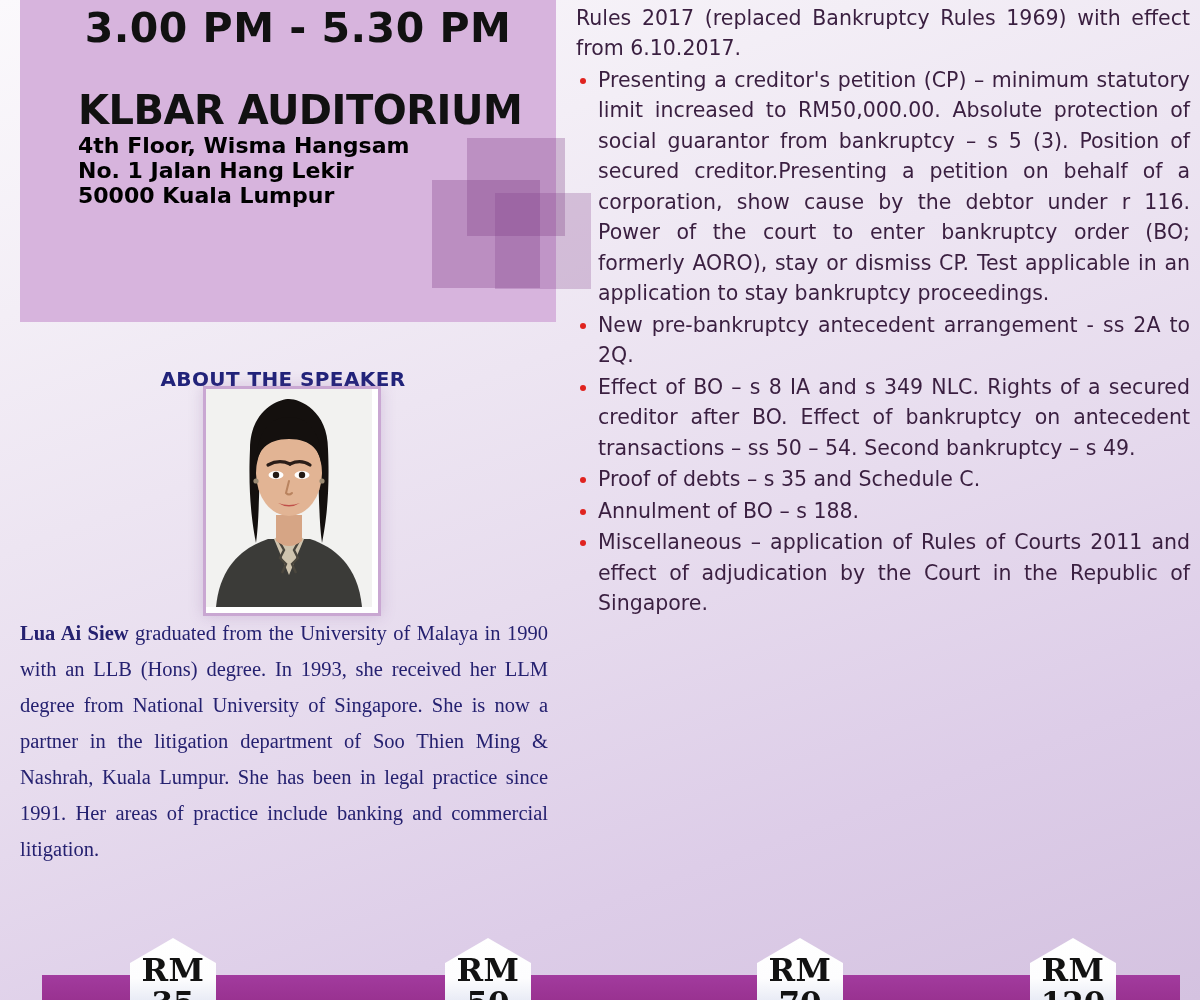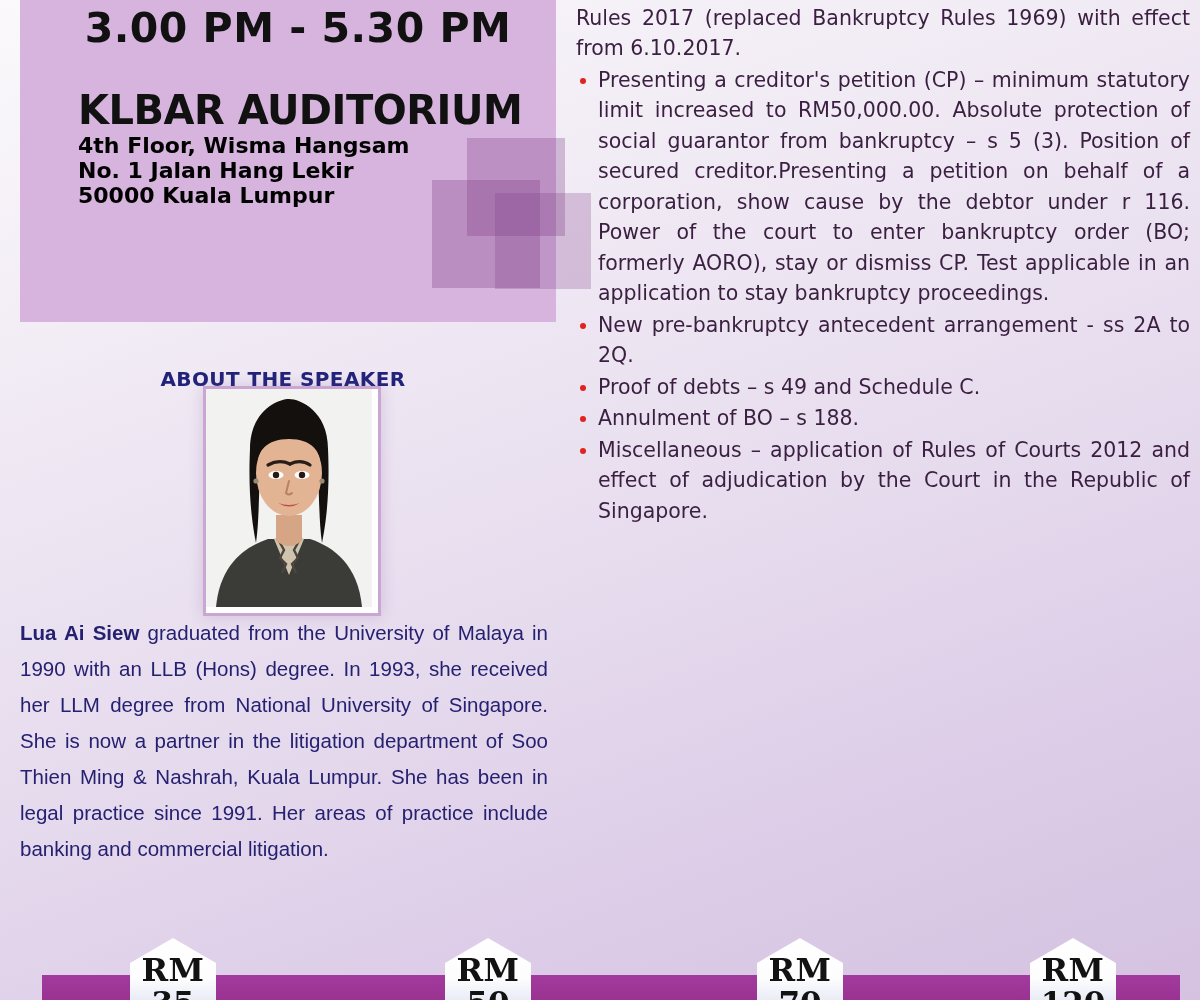--- a/index.html
+++ b/index.html
@@ -120,21 +120,21 @@
     background: #ffffff;
     overflow: hidden;
   }
   .speaker-photo-frame svg { display: block; }
 
   .bio {
     position: absolute;
     left: 20px;
     top: 615px;
     width: 528px;
-    font-family: Liberation Sans, sans-serif;
+    font-family: Liberation Serif, serif;
     font-size: 20.5px;
     line-height: 36px;
     text-align: justify;
     color: #252170;
   }
   .bio b { font-weight: 700; }
 
   
   #right-col {
     position: absolute;
@@ -273,23 +273,24 @@
     <div class="bio">
       <b>Lua Ai Siew</b><span> graduated from the University of Malaya in 1990 with an LLB (Hons) degree.  In 1993, she received her LLM degree from National University of Singapore. She is now a partner in the litigation department of Soo Thien Ming &amp; Nashrah, Kuala Lumpur.  She has been in legal practice since 1991.  Her areas of practice include banking and commercial litigation.</span>
     </div>
   </div>
 
   <div id="right-col">
     <ul class="topic-list">
       <li class="nobullet">Insolvency Act 1967) and introduction of new Insolvency Rules 2017 (replaced Bankruptcy Rules 1969) with effect from 6.10.2017.</li>
       <li>Presenting a creditor's petition (CP) – minimum statutory limit increased to RM50,000.00.  Absolute protection of social guarantor from bankruptcy – s 5 (3). Position of secured creditor.Presenting a petition on behalf of a corporation, show cause by the debtor under r 116.  Power of the court to enter bankruptcy order (BO; formerly AORO), stay or dismiss CP.  Test applicable in an application to stay bankruptcy proceedings.</li>
       <li>New pre-bankruptcy antecedent arrangement - ss 2A to 2Q.</li>
-      <li>Proof of debts – s 49 and Schedule C.</li>
+      <li>Effect of BO – s 8 IA and s 349 NLC. Rights of a secured creditor after BO.  Effect of bankruptcy on antecedent transactions – ss 50 – 54. Second bankruptcy – s 49.</li>
+      <li>Proof of debts – s 35 and Schedule C.</li>
       <li>Annulment of BO – s 188.</li>
-      <li>Miscellaneous – application of Rules of Courts 2012 and effect of adjudication by the Court in the Republic of Singapore.</li>
+      <li>Miscellaneous – application of Rules of Courts 2011 and effect of adjudication by the Court in the Republic of Singapore.</li>
     </ul>
   </div>
 
   <div class="fee-bar"></div>
 
   <div class="fee-badge badge-1">
     <span class="rm">RM</span>
     <span class="amt">35</span>
   </div>
   <div class="fee-badge badge-2">

